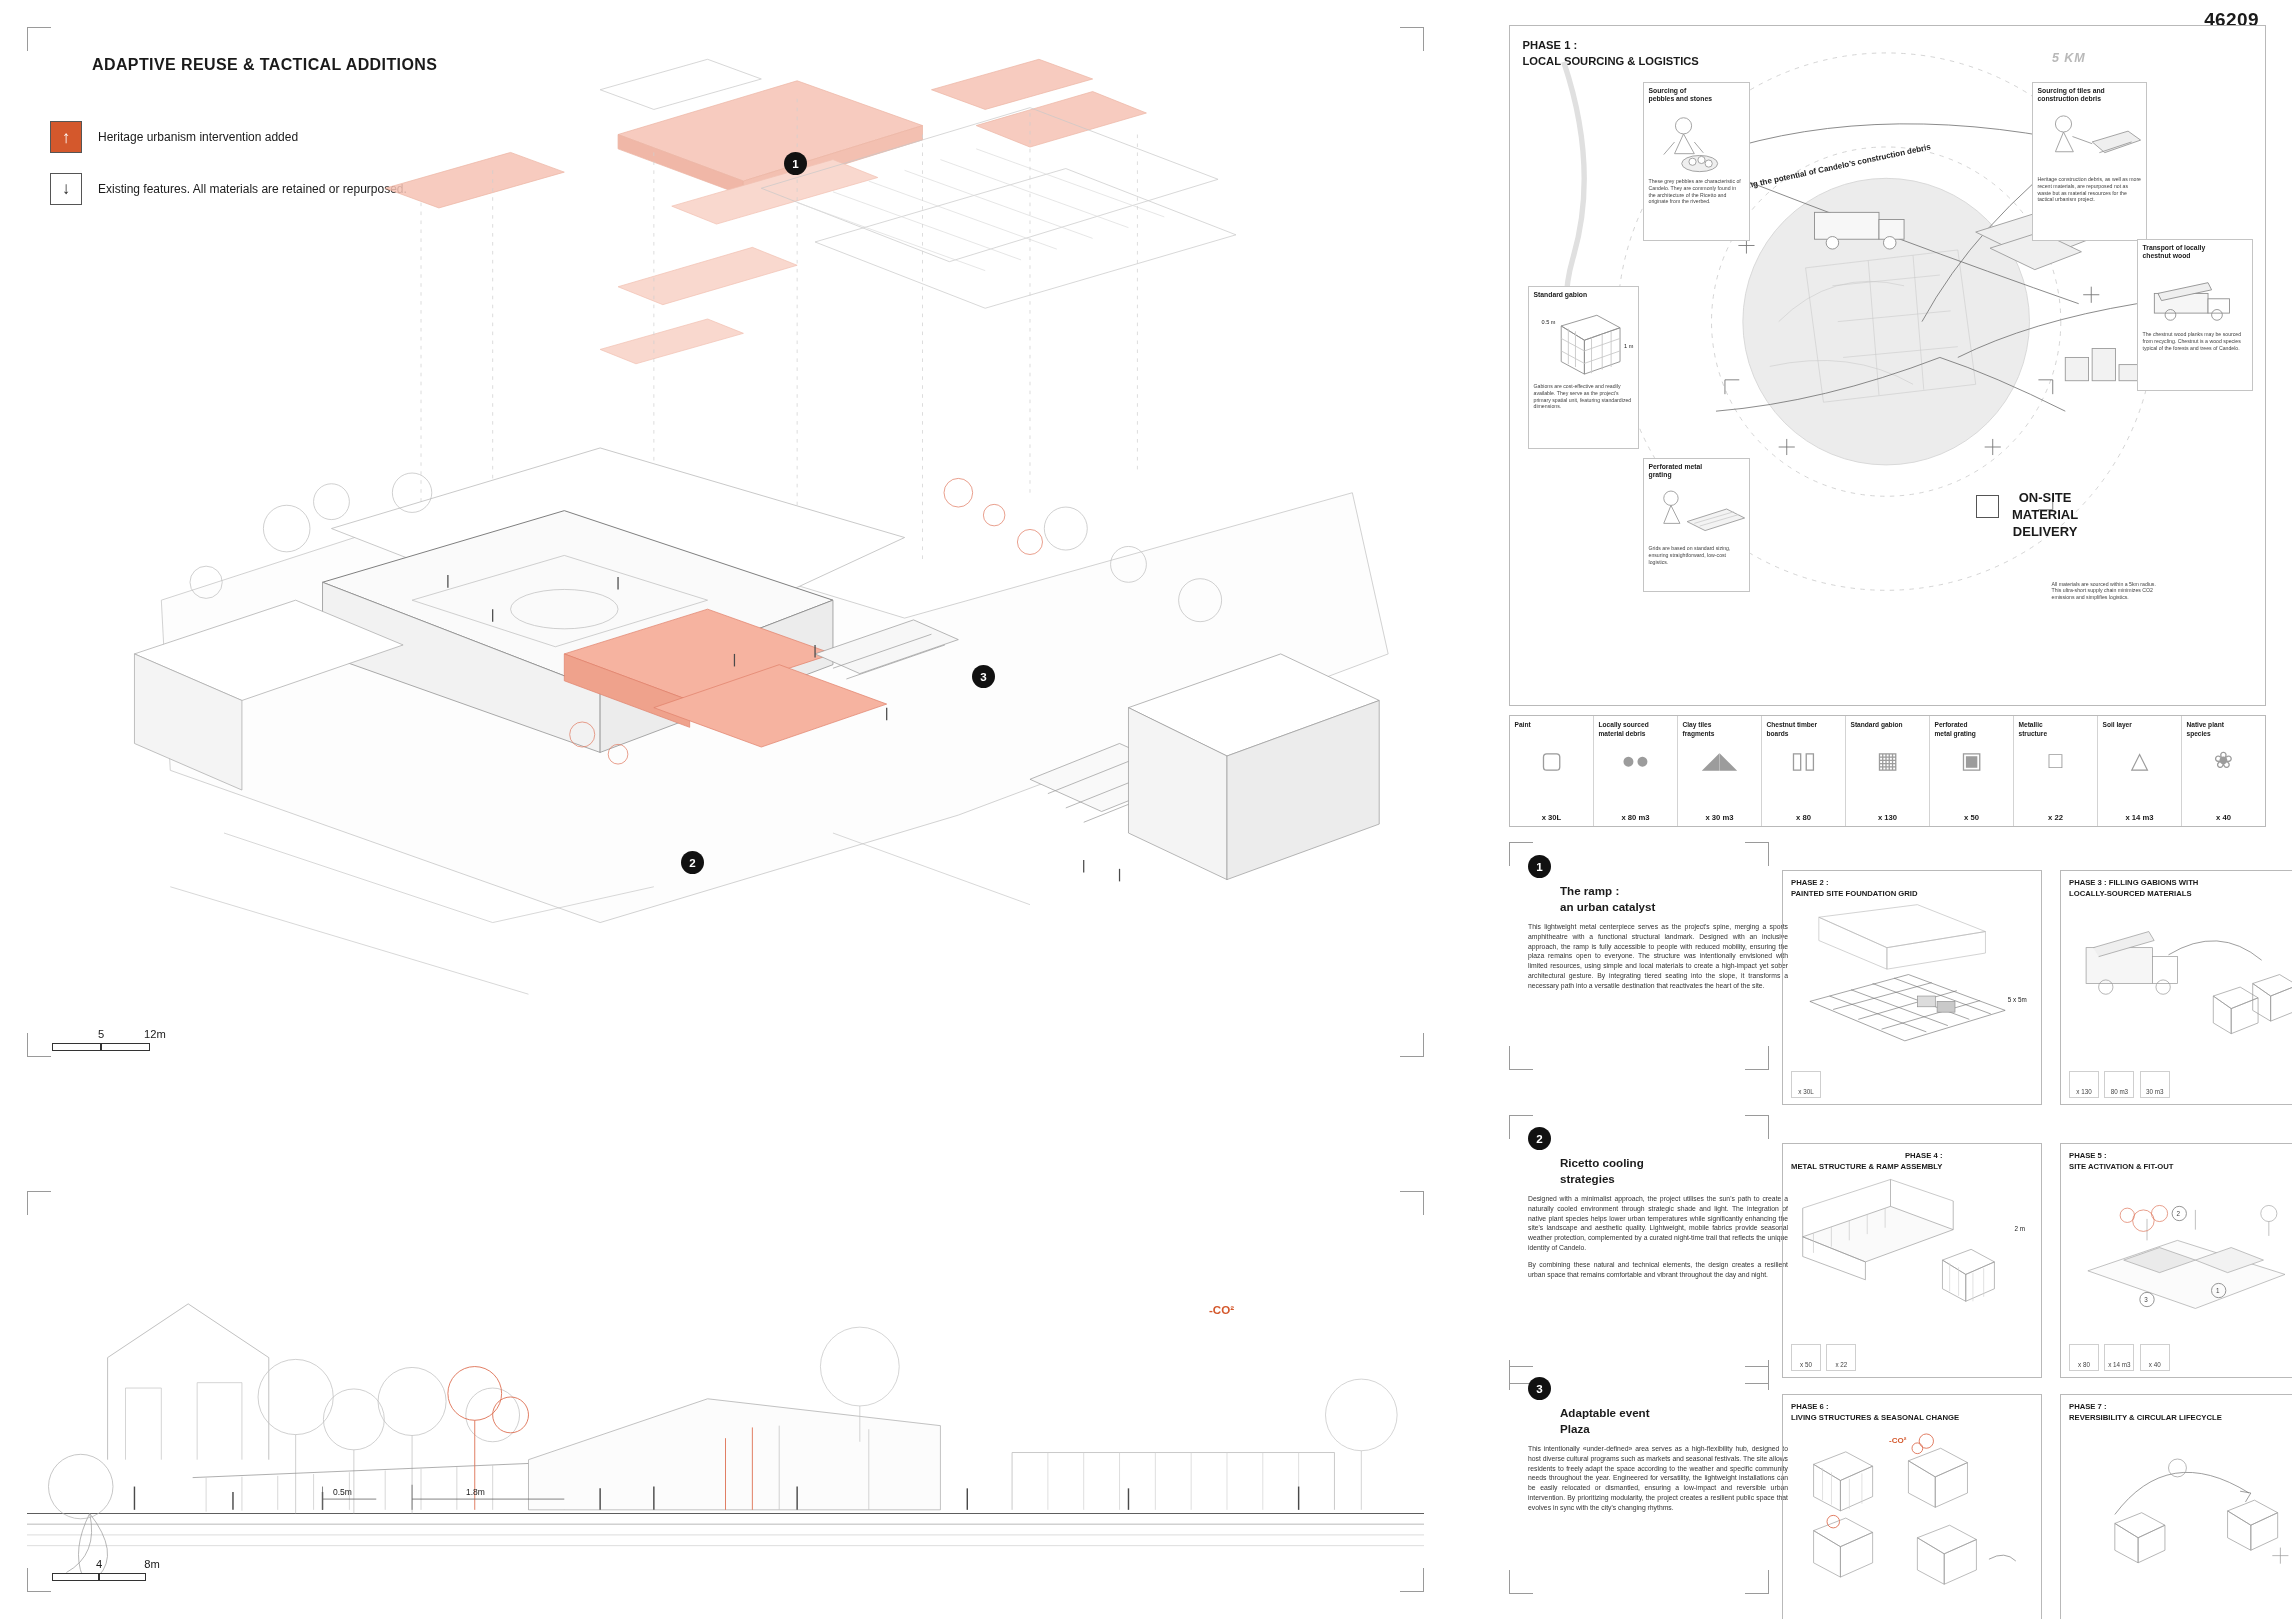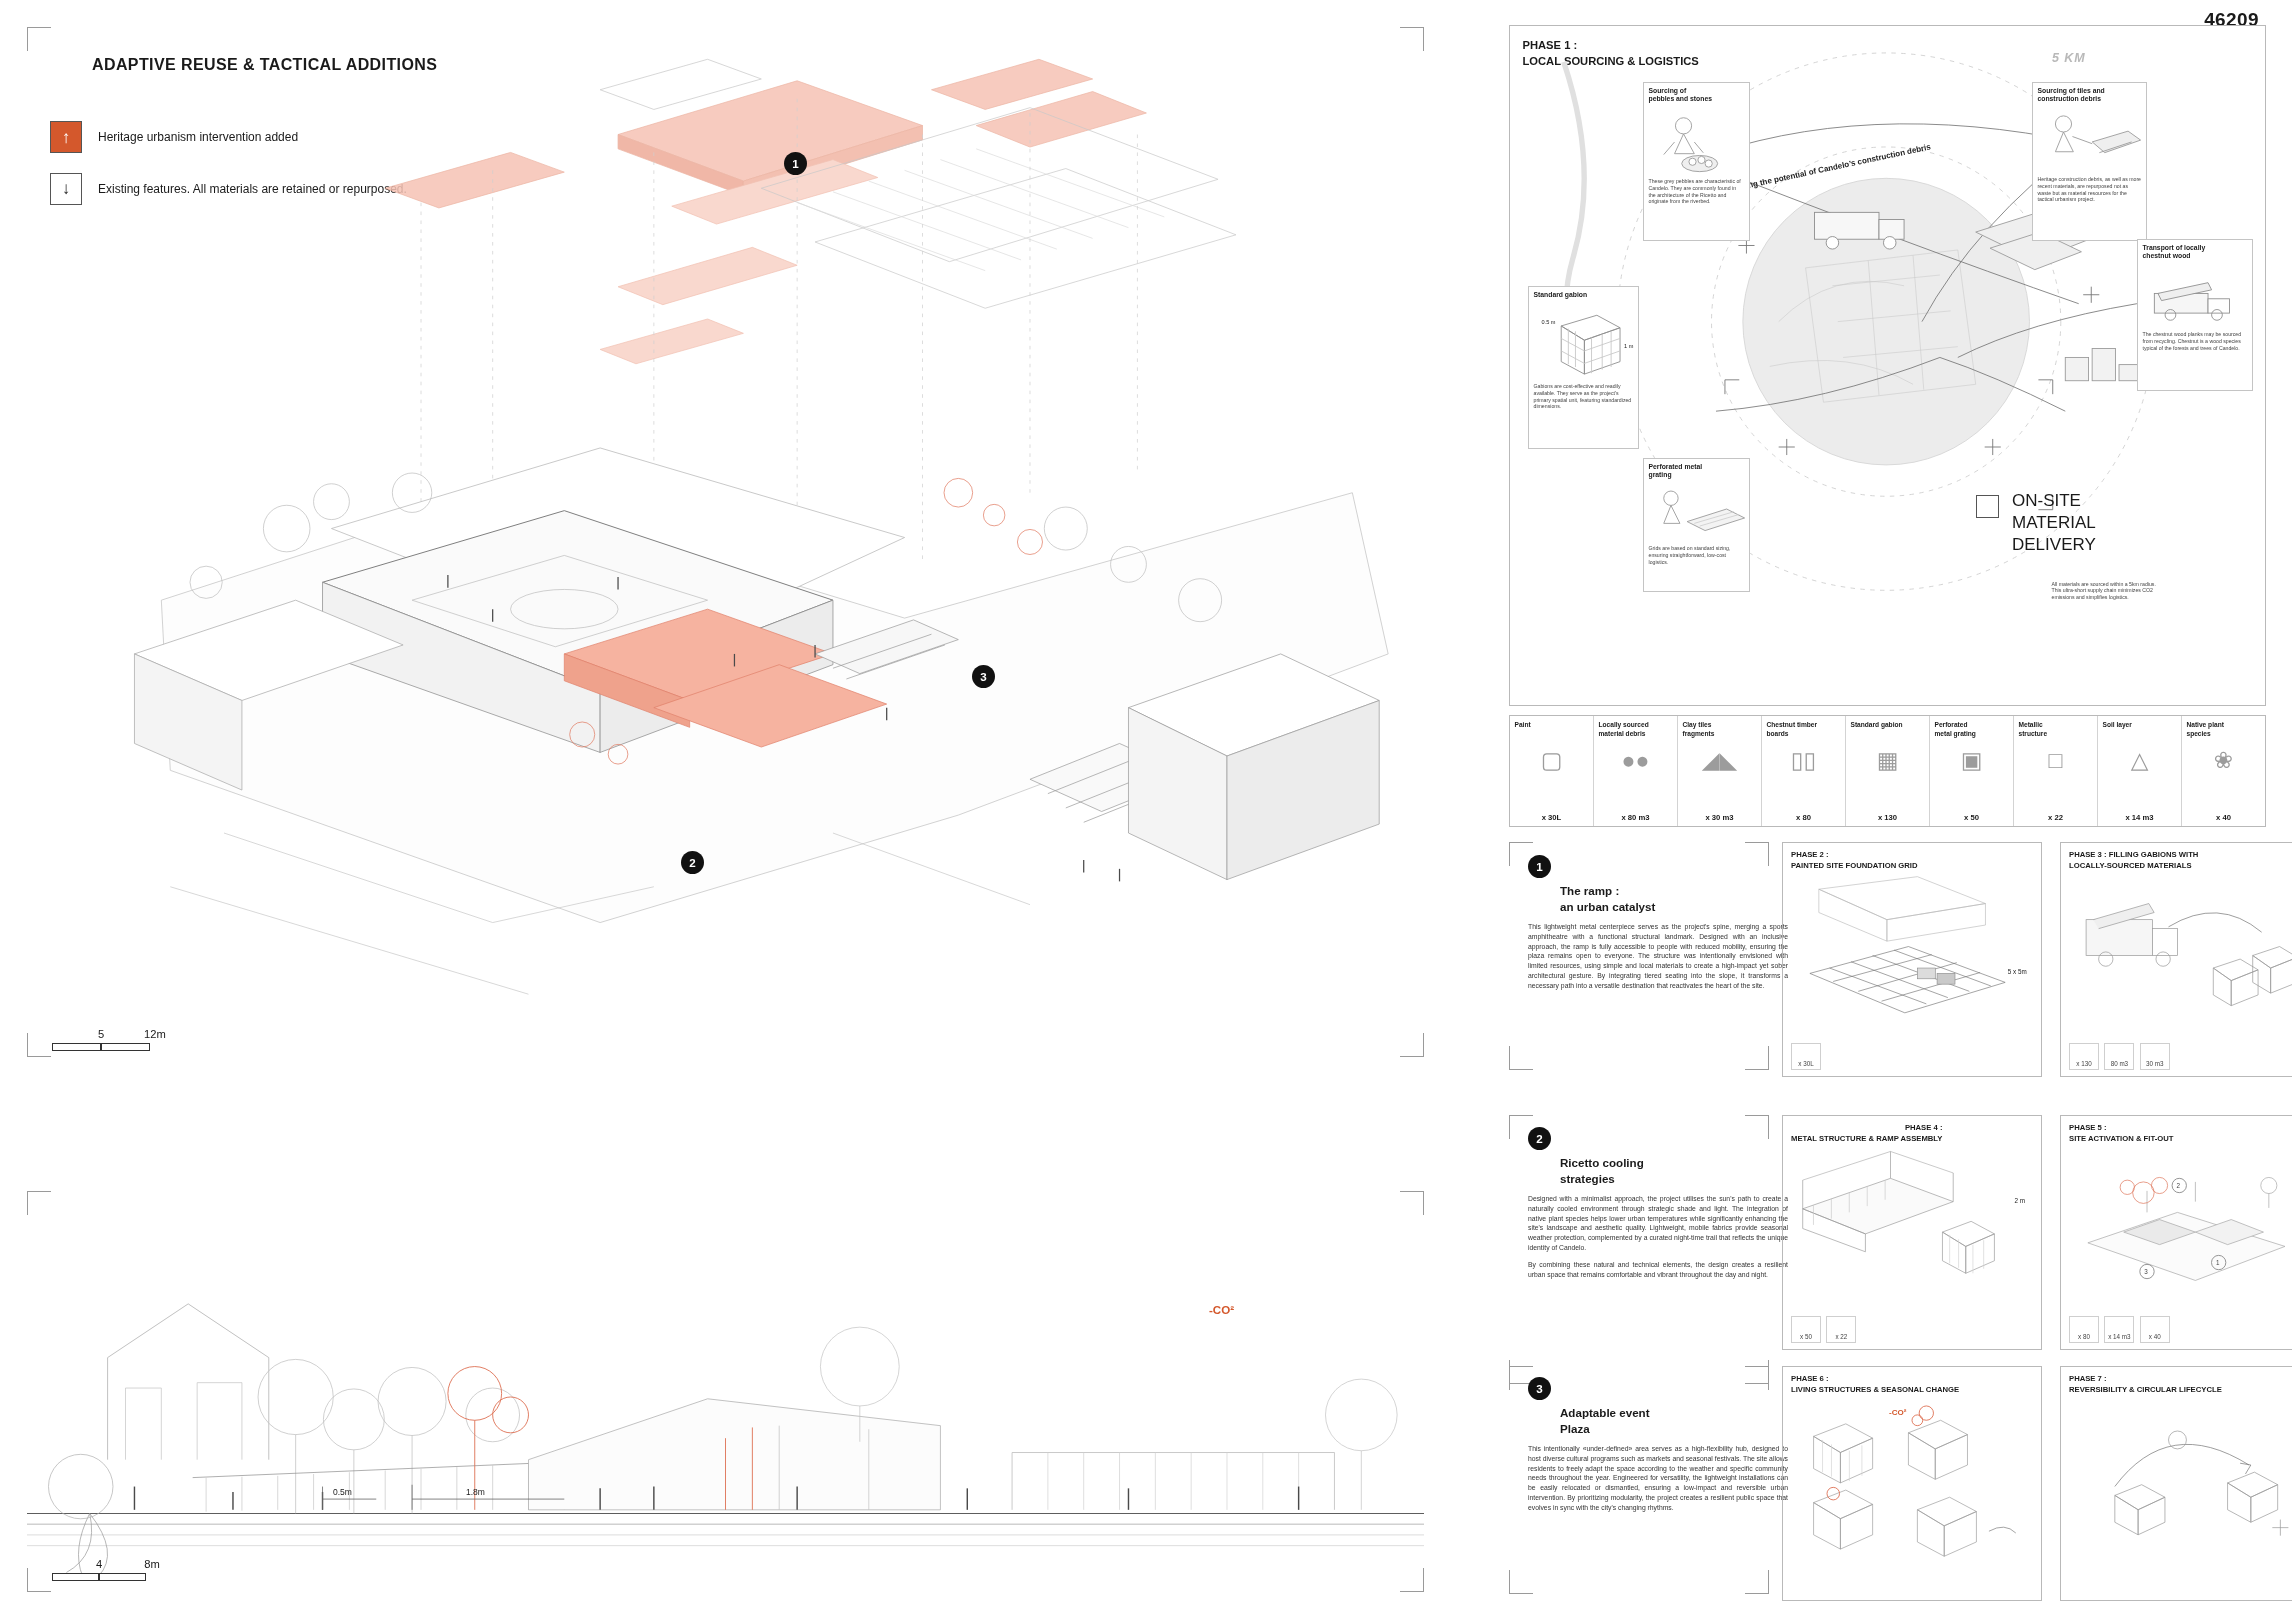--- a/index.html
+++ b/index.html
@@ -78,33 +78,33 @@
 
   
   .nar { position:absolute; width:260px; }
   .nar .num {
     width:23px; height:23px; border-radius:50%; background:#111; color:#fff;
     font-size:11.6px; font-weight:bold; display:flex; align-items:center; justify-content:center;
   }
   .nar h3 { margin:5.4px 0 7.2px 32px; font-size:11.6px; line-height:1.35; }
   .nar p { margin:0 0 7.2px 0; font-size:6.8px; line-height:1.45; text-align:justify; color:#333; }
 
-  .pbox { position:absolute; width:260px; height:235px; border:0.9px solid #b9b9b9; }
+  .pbox { position:absolute; width:260px; height:235px; border:0.9px solid #b9b9b9;margin-top:28px; }
   .pbox .ptitle { position:absolute; left:8px; top:7.2px; font-size:7.7px; font-weight:bold; line-height:1.4; }
   .pbox .pfooter { position:absolute; left:8px; bottom:6.3px; display:flex; gap:5.4px; }
   .pbox .chip {
     min-width:30px; height:27px; border:0.9px solid #cfcfcf; font-size:6.3px;
     display:flex; align-items:flex-end; justify-content:center; padding-bottom:1.8px; color:#444;
   }
 
   .ill { position:absolute; left:0; right:0; top:30px; bottom:39px; }
 
   .ring-label { position:absolute; font-size:12.5px; font-weight:bold; color:#b9b9b9; letter-spacing:0.9px; }
   .onsite {
-    position:absolute; font-size:17px; font-weight:normal; line-height:1.3;
+    position:absolute; font-size:13px; font-weight:bold; line-height:1.3;text-align:center;
   }
   .arc-caption {
     position:absolute; font-size:8px; font-weight:bold; color:#222;
     transform:rotate(-12deg); transform-origin:left center;
   }
   .minibox { position:absolute; border:0.9px solid #c4c4c4; background:#fff; }
   .minibox .mb-t { font-size:6.8px; font-weight:bold; padding:3.6px 4.5px 1.8px; line-height:1.3; }
   .minibox .mb-d { font-size:5.2px; padding:0 4.5px 3.6px; line-height:1.3; color:#444; }
   .redtxt { color:#d4582c; }
 </style>

